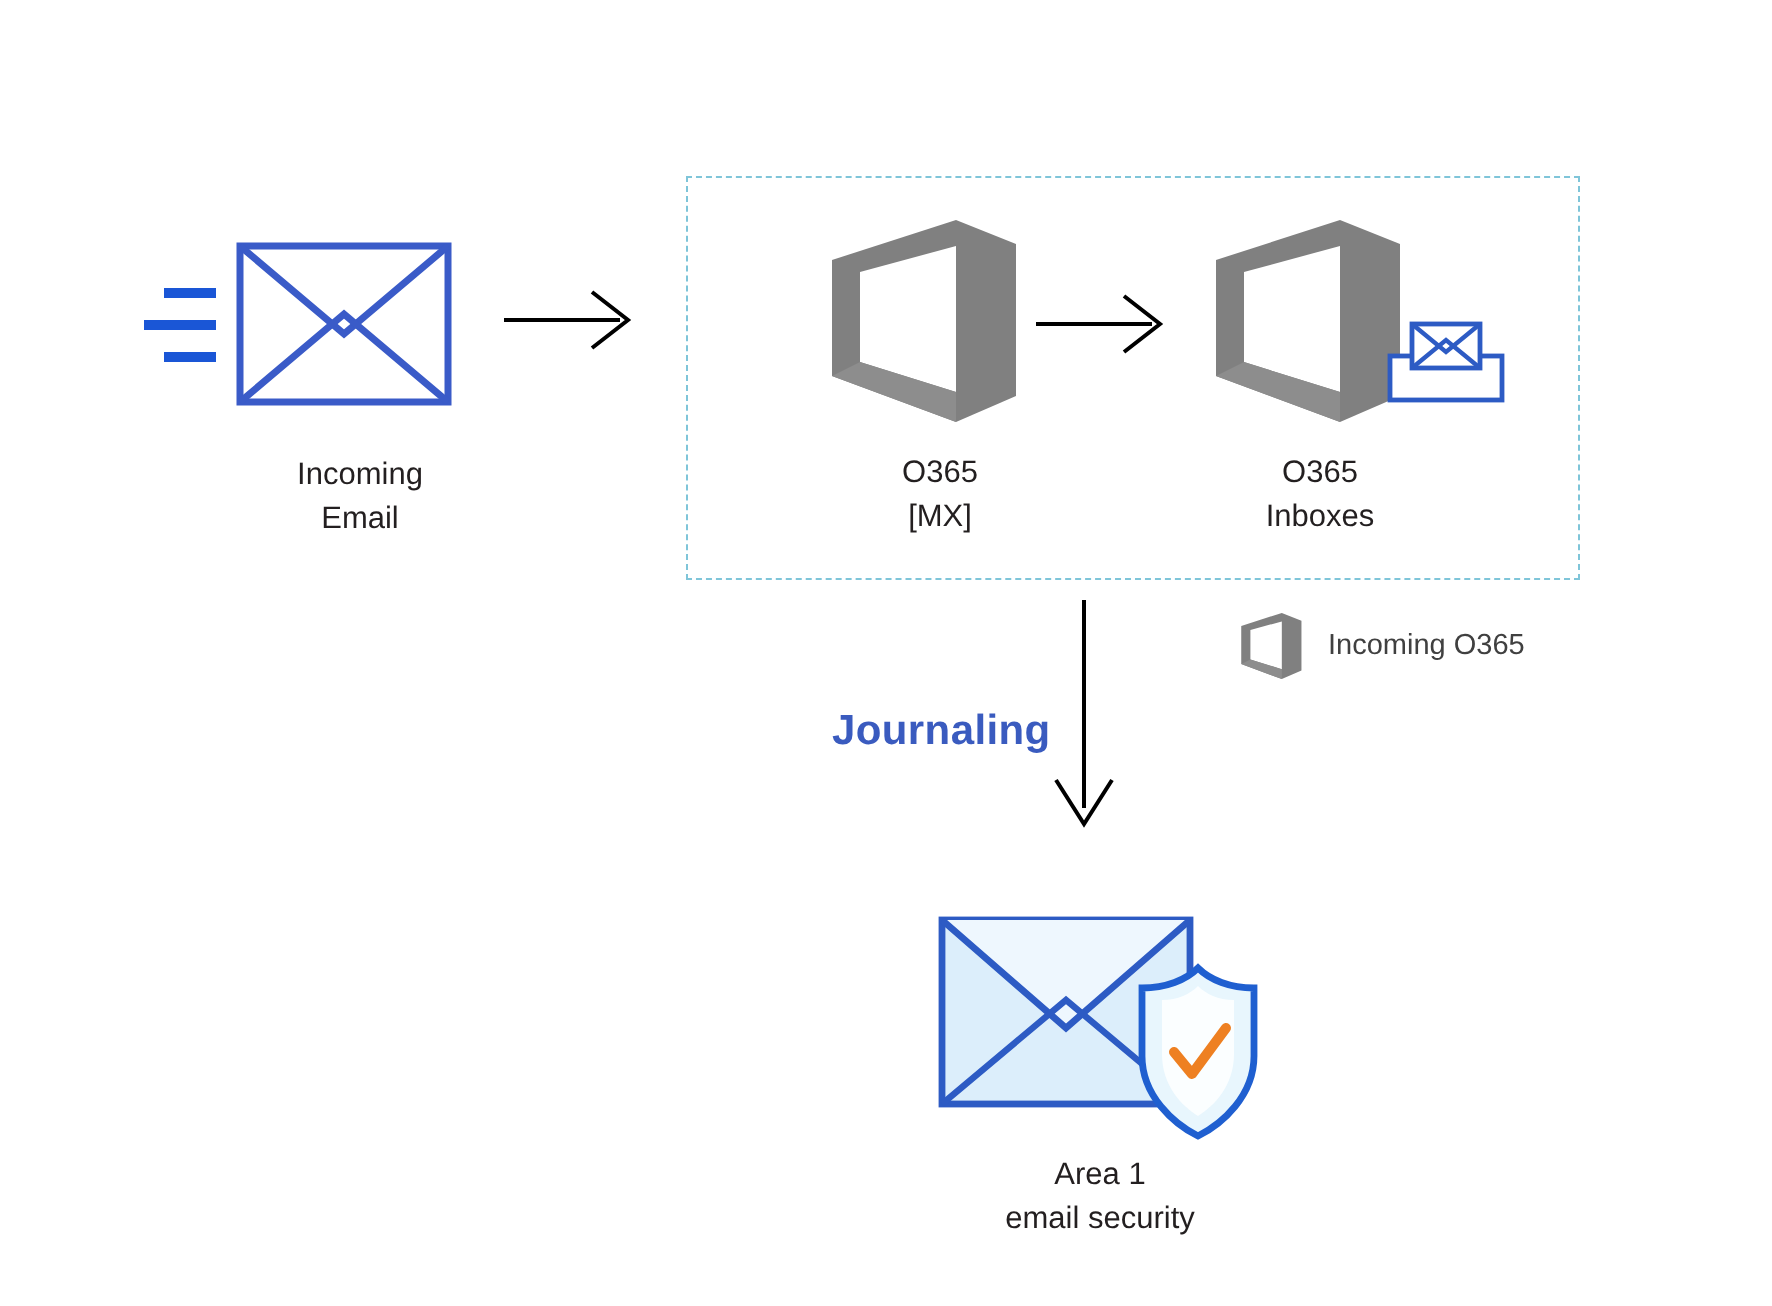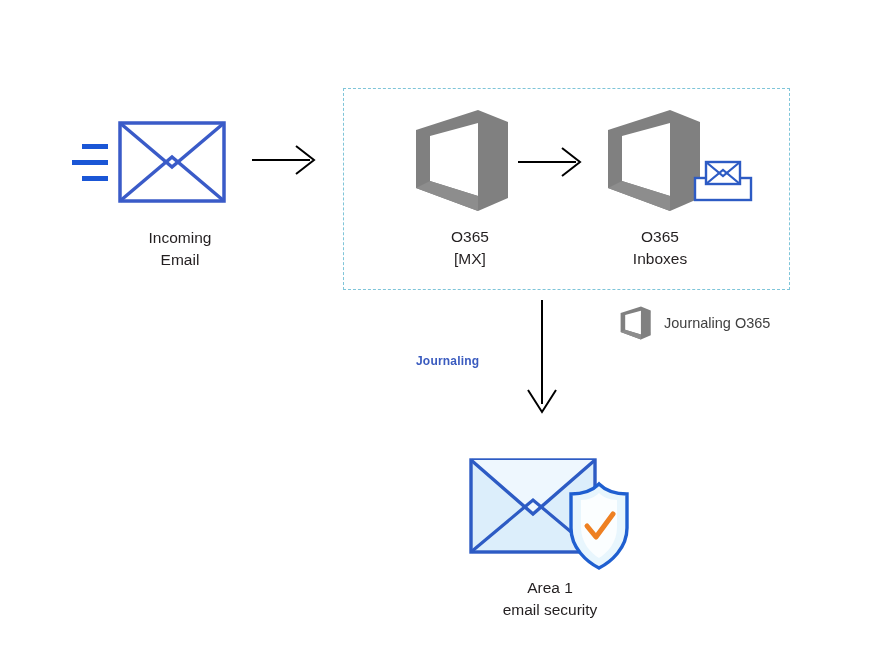--- a/index.html
+++ b/index.html
@@ -74,21 +74,21 @@
     color: #404040;
     font-size: 14.5px;
     font-family: "Liberation Sans", sans-serif;
     white-space: nowrap;
   }
 
   
   #journaling-label {
     left: 416px; top: 354px;
     color: #3a5bbf;
-    font-size: 12px;
+    font-size: 21px;
     font-weight: bold;
     font-family: "Liberation Sans", sans-serif;
     letter-spacing: 0.2px;
   }
   #arrow-journaling-down { left: 520px; top: 300px; }
 
   
   #area1-group { left: 455px; top: 452px; width: 190px; height: 180px; }
   #area1-icon { position: absolute; left: 10px; top: 0; }
   #area1-caption { left: 0px; top: 125px; width: 190px; }
@@ -151,21 +151,21 @@
     <path d="M14 4 L31 18 L48 4" fill="none" stroke="#2d5bc4" stroke-width="2.2"></path>
     <path d="M14 26 L31 12 L48 26" fill="none" stroke="#2d5bc4" stroke-width="2.2"></path>
   </svg>
 
   <div class="node" id="legend-microsoft-o365">
     <svg width="36" height="38" viewBox="0 0 110 105">
       <path d="M8 22 L70 2 L100 14 L100 90 L70 103 L8 80 Z" fill="#808080"></path>
       <path d="M22 28 L70 15 L70 88 L22 73 Z" fill="#ffffff"></path>
       <path d="M8 80 L70 103 L70 88 L22 73 Z" fill="#8d8d8d"></path>
     </svg>
-    <span id="legend-label">Journaling O365</span>
+    <span id="legend-label">Incoming O365</span>
   </div>
 
   <svg class="node" id="arrow-journaling-down" width="44" height="120" viewBox="0 0 44 120">
     <line x1="22" y1="0" x2="22" y2="104" stroke="#000000" stroke-width="2"></line>
     <polyline points="8,90 22,112 36,90" fill="none" stroke="#000000" stroke-width="2"></polyline>
   </svg>
 
   <div class="node" id="journaling-label">Journaling</div>
 
   <div class="node" id="area1-group">

